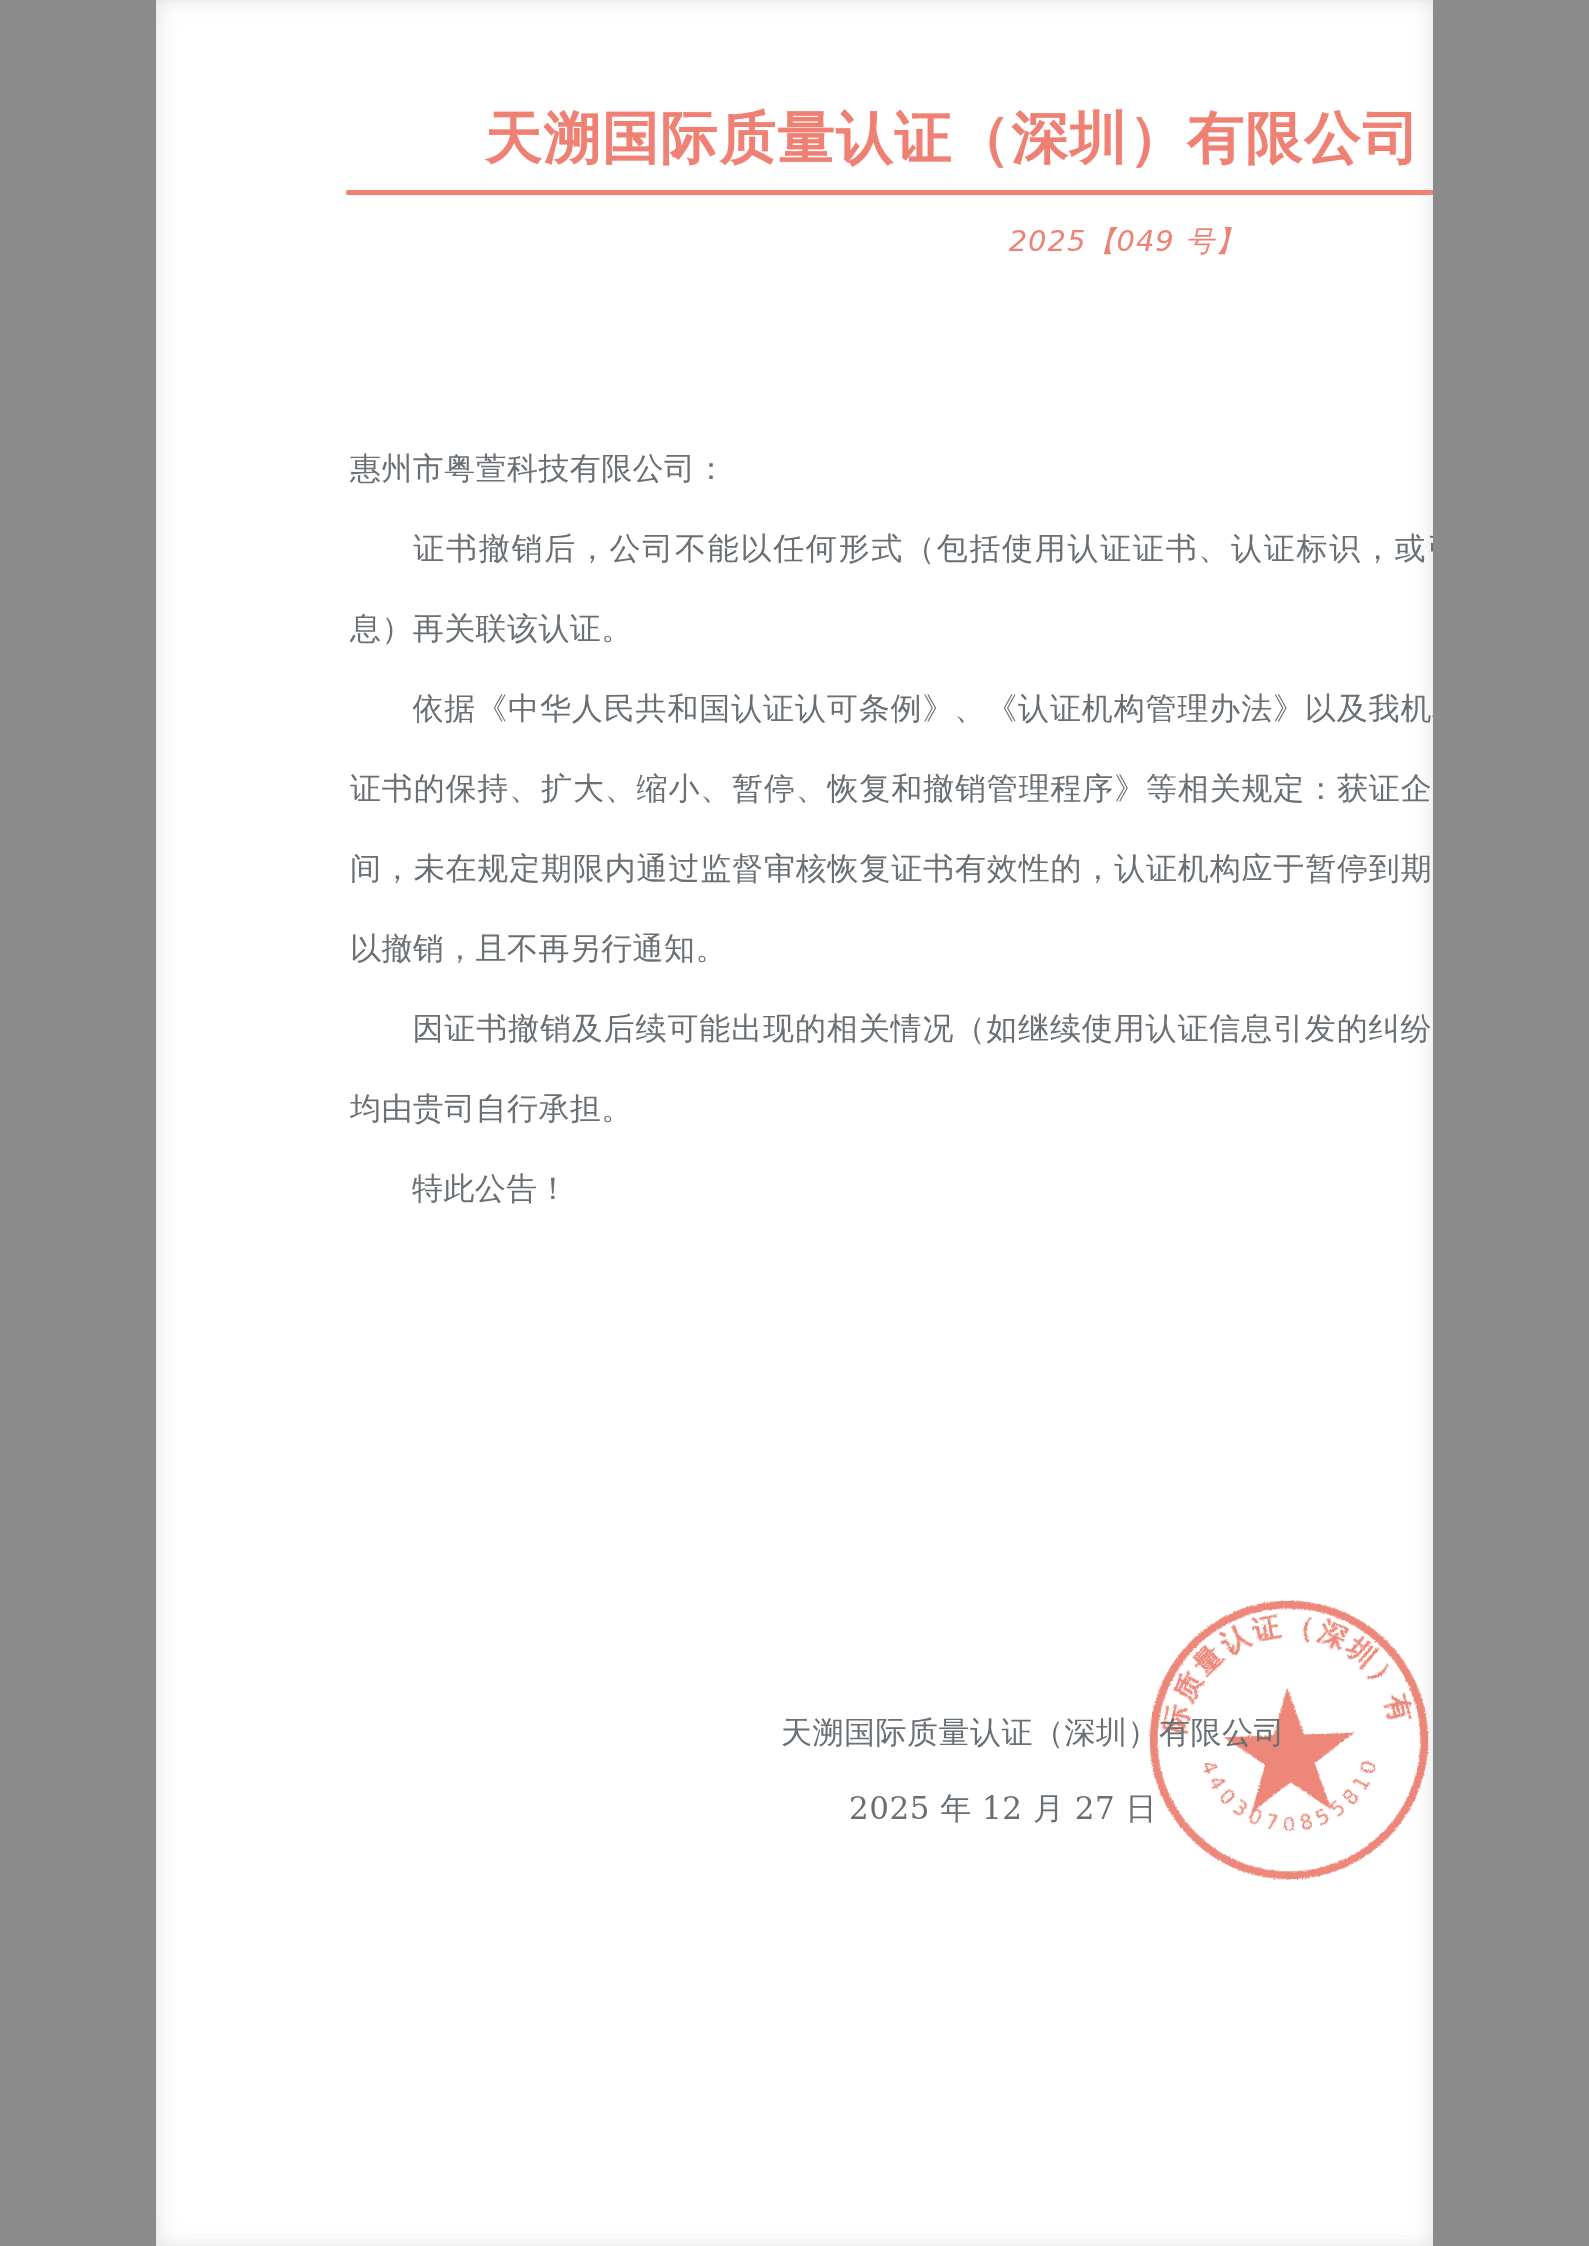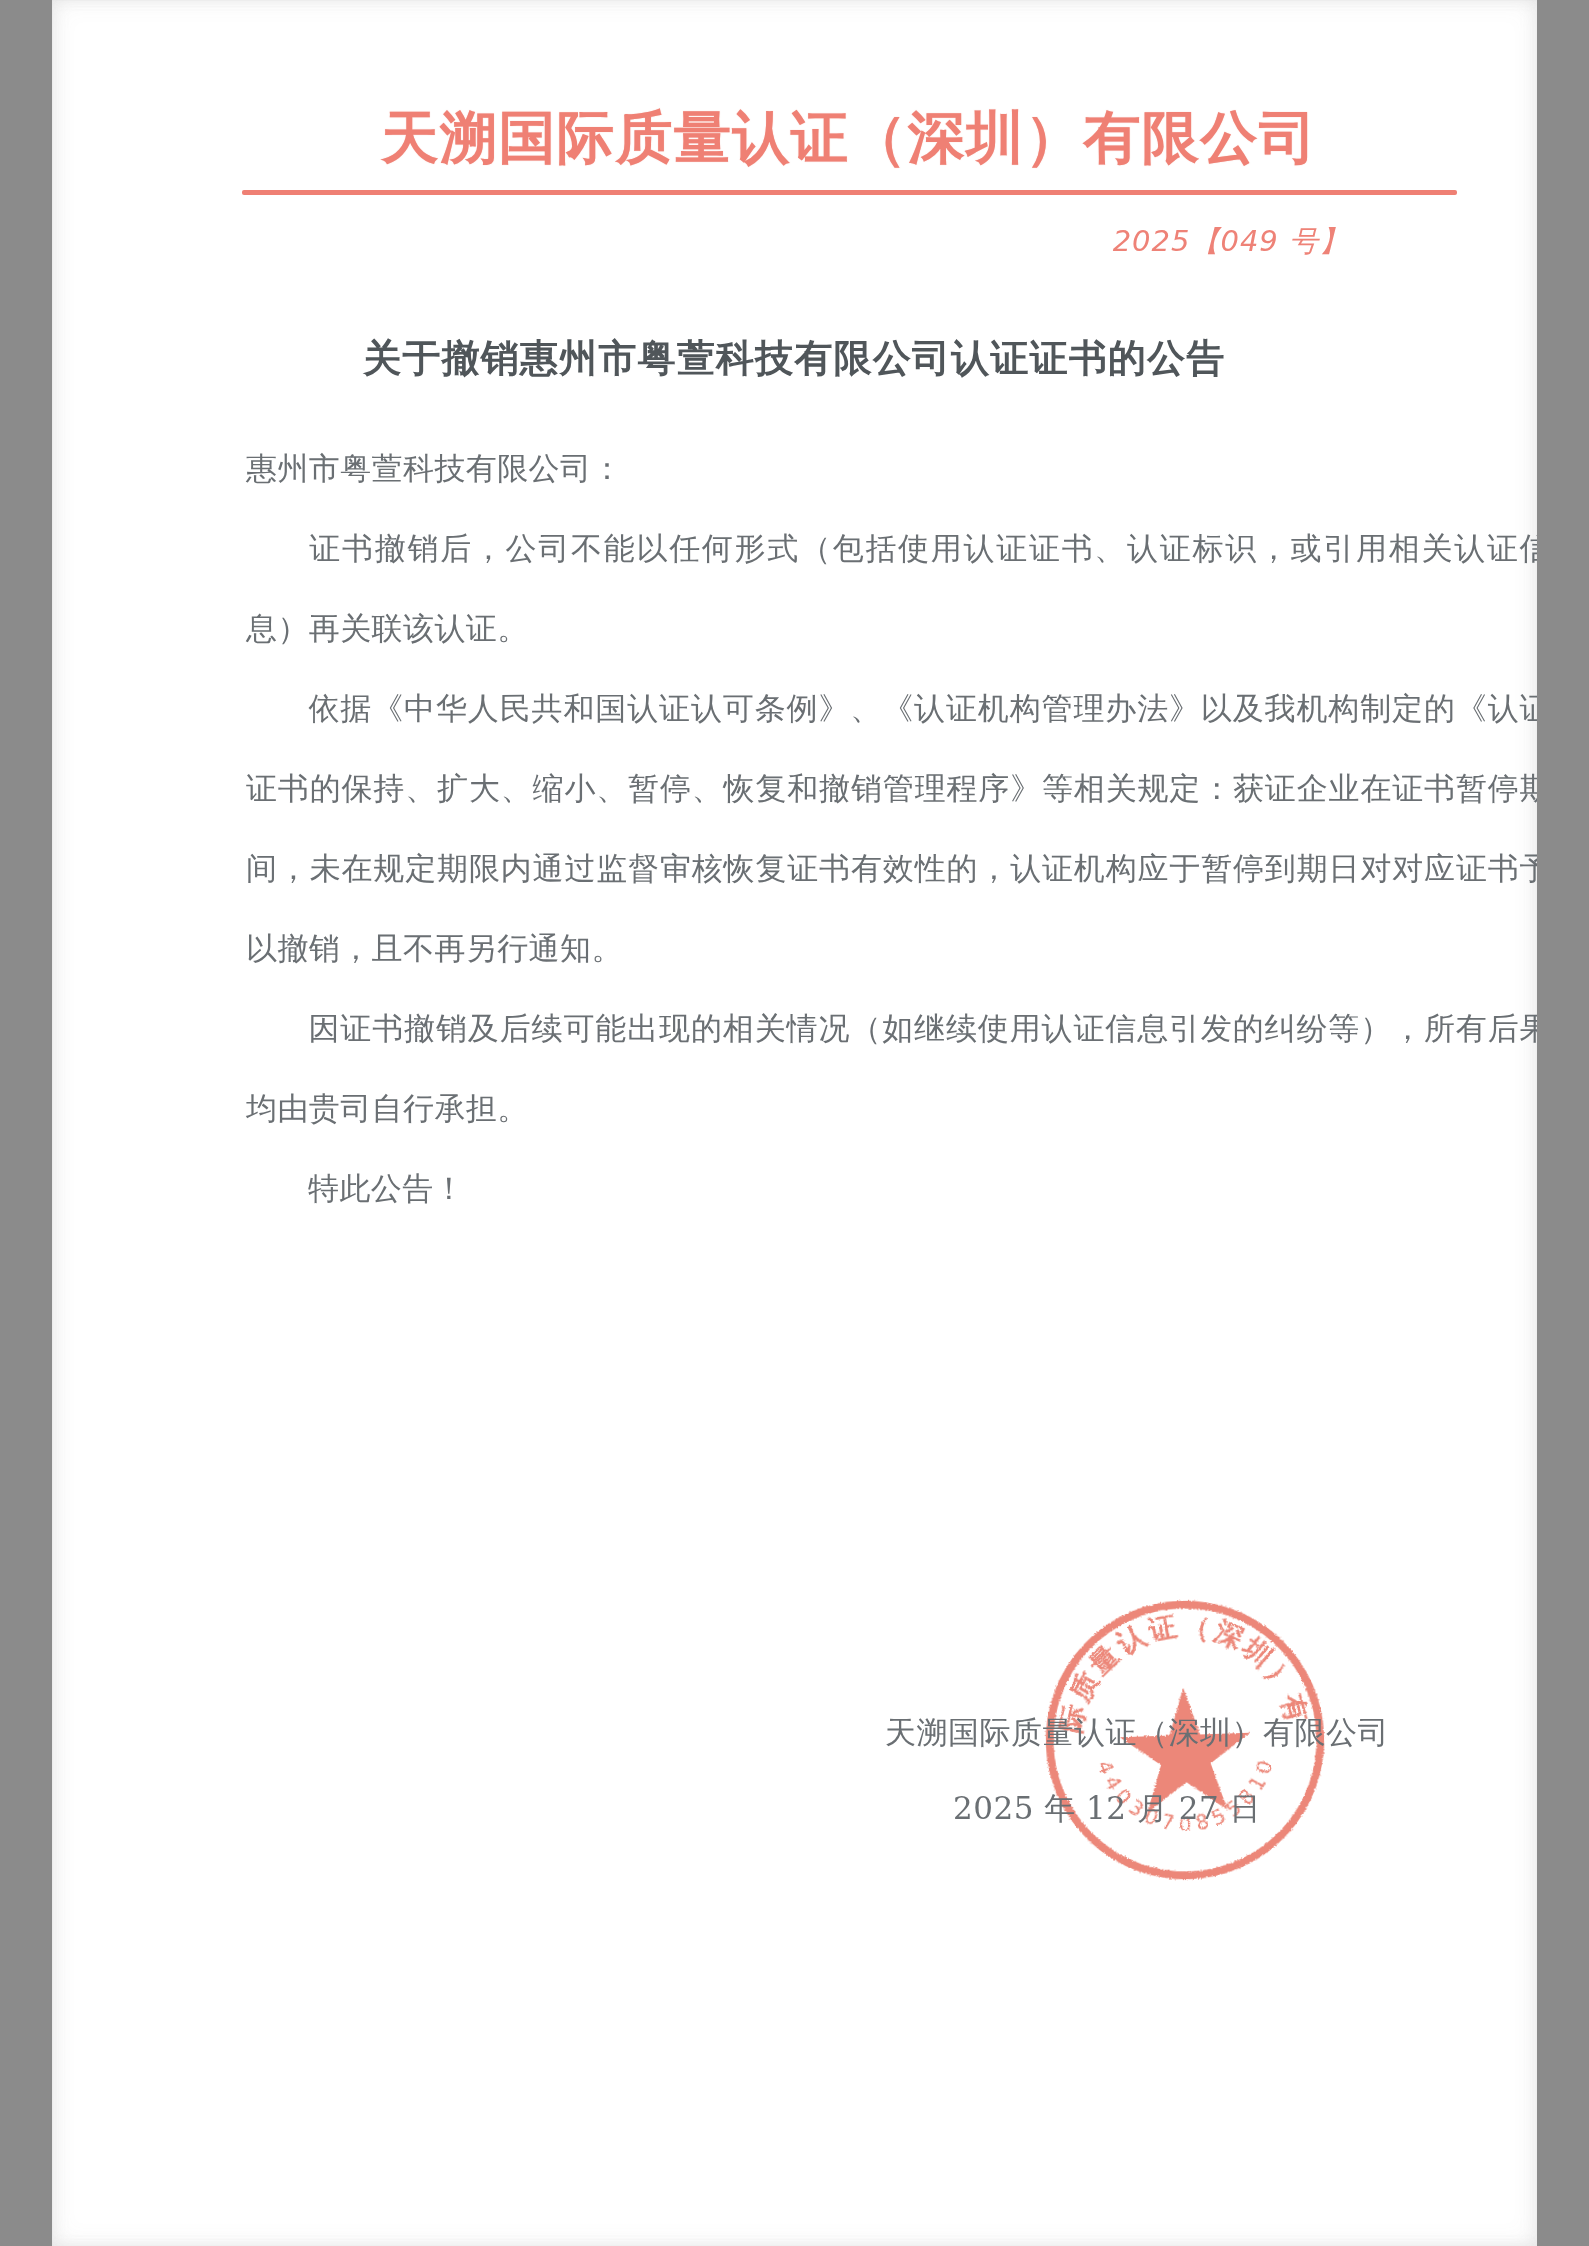--- a/index.html
+++ b/index.html
@@ -2,21 +2,21 @@
 <html lang="zh"><head>
 <meta charset="utf-8">
 <style>
   html, body {
     margin: 0;
     padding: 0;
     background: #8b8b8b;
   }
   .page {
     position: relative;
-    width: 1485px;
+    width: 1277px;
     height: 2246px;
     margin: 0 auto;
     background: #ffffff;
     box-sizing: border-box;
     overflow: hidden;
     font-family: "DejaVu Serif", "Liberation Serif", serif;
     
     background-image:
       linear-gradient(to right, rgba(0,0,0,0.012) 0 1px, transparent 1px 3px),
       linear-gradient(to bottom, rgba(0,0,0,0.010) 0 1px, transparent 1px 4px);
@@ -159,21 +159,20 @@
 
 <div class="page">
 
   <div class="letterhead">
     <div class="letterhead-title">天溯国际质量认证（深圳）有限公司</div>
   </div>
   <div class="letterhead-rule"></div>
 
   <div class="doc-number">2025【049 号】</div>
 
-  <div class="doc-title">关于撤销惠州市粤萱科技有限公司认证证书的公告</div>
 
   <div class="body-block">
     <p class="salutation">惠州市粤萱科技有限公司：</p>
 
 
     <p class="para indent">证书撤销后，公司不能以任何形式（包括使用认证证书、认证标识，或引用相关认证信息）再关联该认证。</p>
 
     <p class="para indent">依据《中华人民共和国认证认可条例》、《认证机构管理办法》以及我机构制定的《认证证书的保持、扩大、缩小、暂停、恢复和撤销管理程序》等相关规定：获证企业在证书暂停期间，未在规定期限内通过监督审核恢复证书有效性的，认证机构应于暂停到期日对对应证书予以撤销，且不再另行通知。</p>
 
     <p class="para indent">因证书撤销及后续可能出现的相关情况（如继续使用认证信息引发的纠纷等），所有后果均由贵司自行承担。</p>

